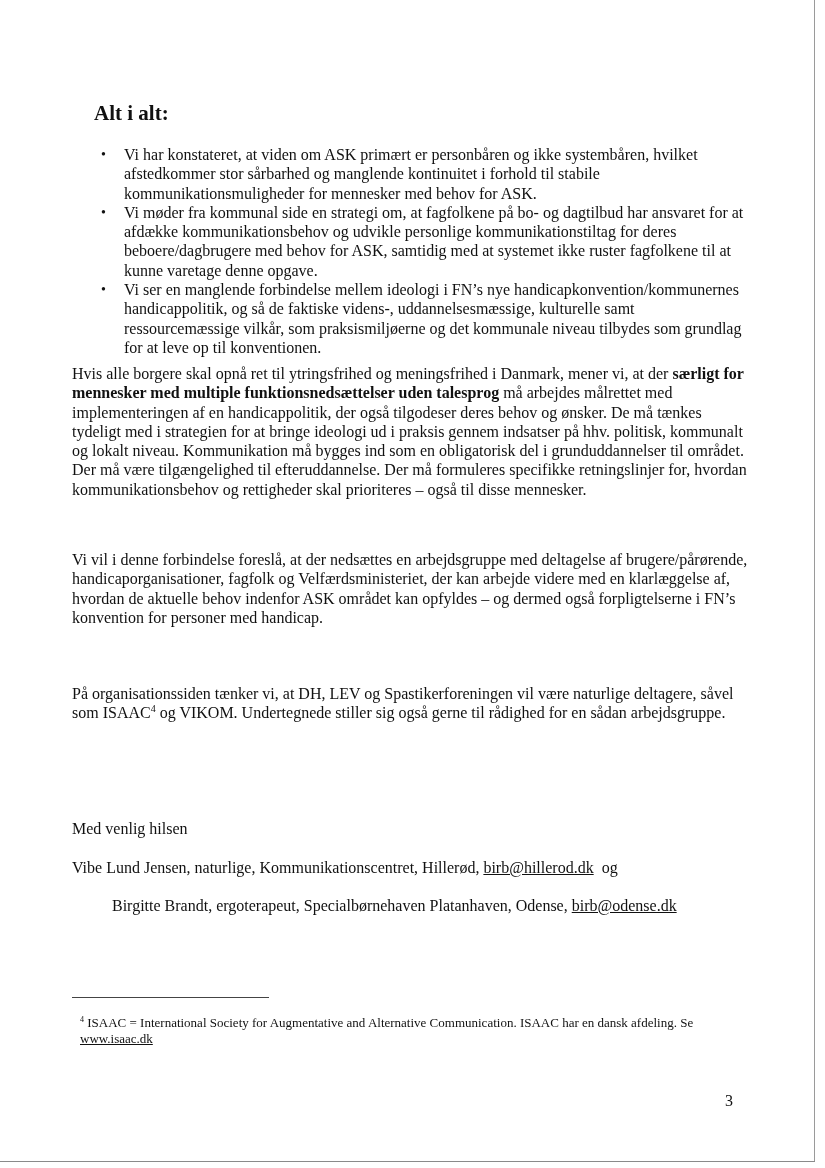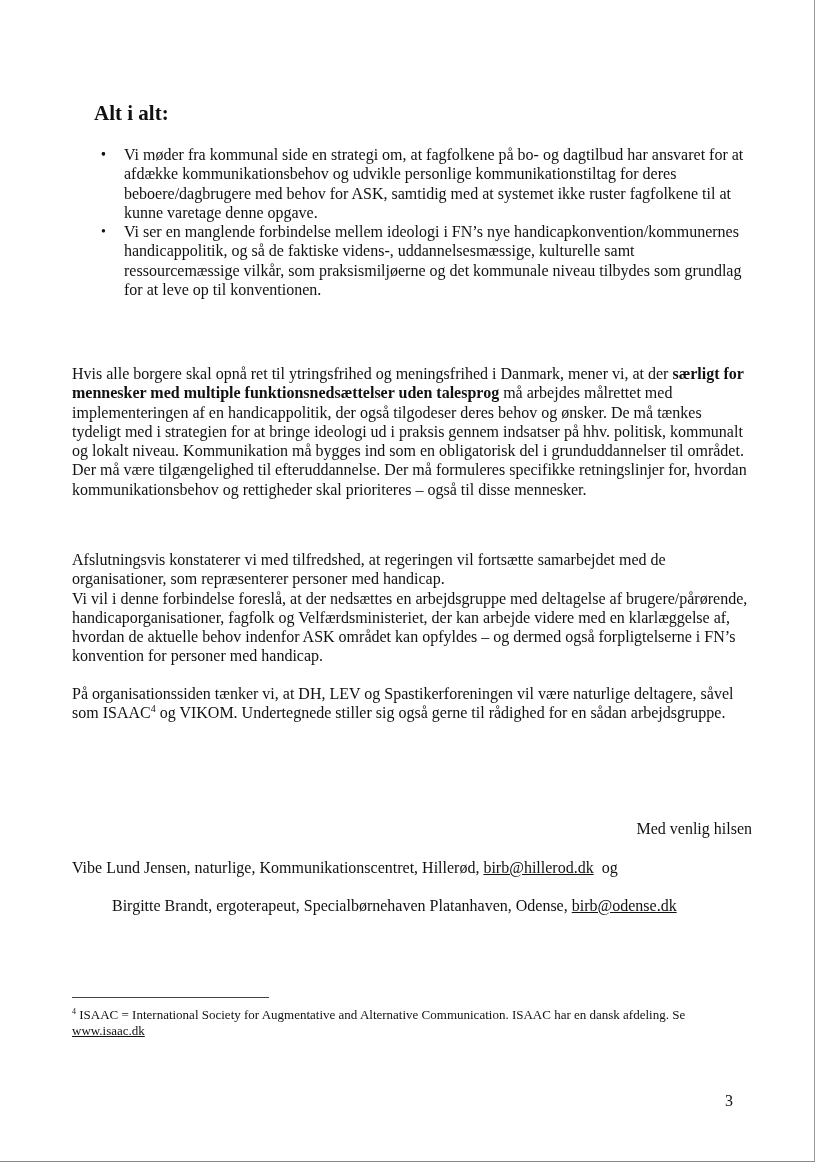--- a/index.html
+++ b/index.html
@@ -10,60 +10,60 @@
   .heading { position: absolute; left: 94px; top: 101px; font-size: 21px; font-weight: bold; margin: 0; }
   .text { font-size: 16px; line-height: 19.3px; }
   .bullets { position: absolute; left: 90px; top: 145px; width: 660px; margin: 0; padding: 0; list-style: none; }
   .bullets li { position: relative; padding-left: 34px; font-size: 16px; line-height: 19.3px; }
   .bullets li .bullet { position: absolute; left: 11px; top: 0; font-size: 14px; }
   .block { position: absolute; left: 72px; width: 680px; margin: 0; }
   .b { font-weight: bold; }
   .link { text-decoration: underline; }
   sup { font-size: 10px; line-height: 0; }
   .fn-rule { position: absolute; left: 72px; top: 997px; width: 197px; height: 1px; background: #444; }
-  .footnote { position: absolute; left: 72px; top: 1007px; width: 680px; font-size: 13px; line-height: 16px; margin: 0; }
+  .footnote { position: absolute; left: 72px; top: 1007px; width: 680px; font-size: 13px; line-height: 16px; margin: 8px; }
   .footnote sup { font-size: 8px; }
   .page-number { position: absolute; left: 725px; top: 1092px; font-size: 16px; }
 </style>
 </head>
 <body>
 
 <div class="page-edge-right"></div>
 <div class="page-edge-bottom"></div>
 
 <h2 class="heading">Alt i alt:</h2>
 
 <ul class="bullets">
   <li>
     <span class="bullet">•</span>
+    <span>Vi har konstateret, at viden om ASK primært er personbåren og ikke systembåren, hvilket afstedkommer stor sårbarhed og manglende kontinuitet i forhold til stabile kommunikationsmuligheder for mennesker med behov for ASK.</span>
   </li>
   <li>
     <span class="bullet">•</span>
     <span>Vi møder fra kommunal side en strategi om, at fagfolkene på bo- og dagtilbud har ansvaret for at afdække kommunikationsbehov og udvikle personlige kommunikationstiltag for deres beboere/dagbrugere med behov for ASK, samtidig med at systemet ikke ruster fagfolkene til at kunne varetage denne opgave.</span>
   </li>
   <li>
     <span class="bullet">•</span>
     <span>Vi ser en manglende forbindelse mellem ideologi i FN’s nye handicapkonvention/kommunernes handicappolitik, og så de faktiske videns-, uddannelsesmæssige, kulturelle samt ressourcemæssige vilkår, som praksismiljøerne og det kommunale niveau tilbydes som grundlag for at leve op til konventionen.</span>
   </li>
 </ul>
 
 <p class="block text" style="top:364px;">
   <span>Hvis alle borgere skal opnå ret til ytringsfrihed og meningsfrihed i Danmark, mener vi, at der </span><span class="b">særligt for mennesker med multiple funktionsnedsættelser uden talesprog</span><span> må arbejdes målrettet med implementeringen af en handicappolitik, der også tilgodeser deres behov og ønsker. De må tænkes tydeligt med i strategien for at bringe ideologi ud i praksis gennem indsatser på hhv. politisk, kommunalt og lokalt niveau. Kommunikation må bygges ind som en obligatorisk del i grunduddannelser til området. Der må være tilgængelighed til efteruddannelse. Der må formuleres specifikke retningslinjer for, hvordan kommunikationsbehov og rettigheder skal prioriteres – også til disse mennesker.</span>
 </p>
 
 <div class="block text" style="top:550px;">
-  <div>Afslutningsvis konstaterer vi med tilfredshed, at regeringen vil fortsætte samarbejdet med de organisationer, som repræsenterer personer med handicap.</div>
   <div>Vi vil i denne forbindelse foreslå, at der nedsættes en arbejdsgruppe med deltagelse af brugere/pårørende, handicaporganisationer, fagfolk og Velfærdsministeriet, der kan arbejde videre med en klarlæggelse af, hvordan de aktuelle behov indenfor ASK området kan opfyldes – og dermed også forpligtelserne i FN’s konvention for personer med handicap.</div>
 </div>
 
 <p class="block text" style="top:684px;">
   <span>På organisationssiden tænker vi, at DH, LEV og Spastikerforeningen vil være naturlige deltagere, såvel som ISAAC</span><sup>4</sup><span> og VIKOM. Undertegnede stiller sig også gerne til rådighed for en sådan arbejdsgruppe.</span>
 </p>
 
-<p class="block text" style="top:819px;text-align:right;">Med venlig hilsen</p>
+<p class="block text" style="top:819px;">Med venlig hilsen</p>
 
 <p class="block text" style="top:858px;">
   <span>Vibe Lund Jensen, naturlige, Kommunikationscentret, Hillerød, </span><span class="link">birb@hillerod.dk</span><span style="white-space:pre">  og</span>
 </p>
 
 <p class="block text" style="top:896px;margin-left:40px;">
   <span>Birgitte Brandt, ergoterapeut, Specialbørnehaven Platanhaven, Odense, </span><span class="link">birb@odense.dk</span>
 </p>
 
 <div class="fn-rule"></div>

